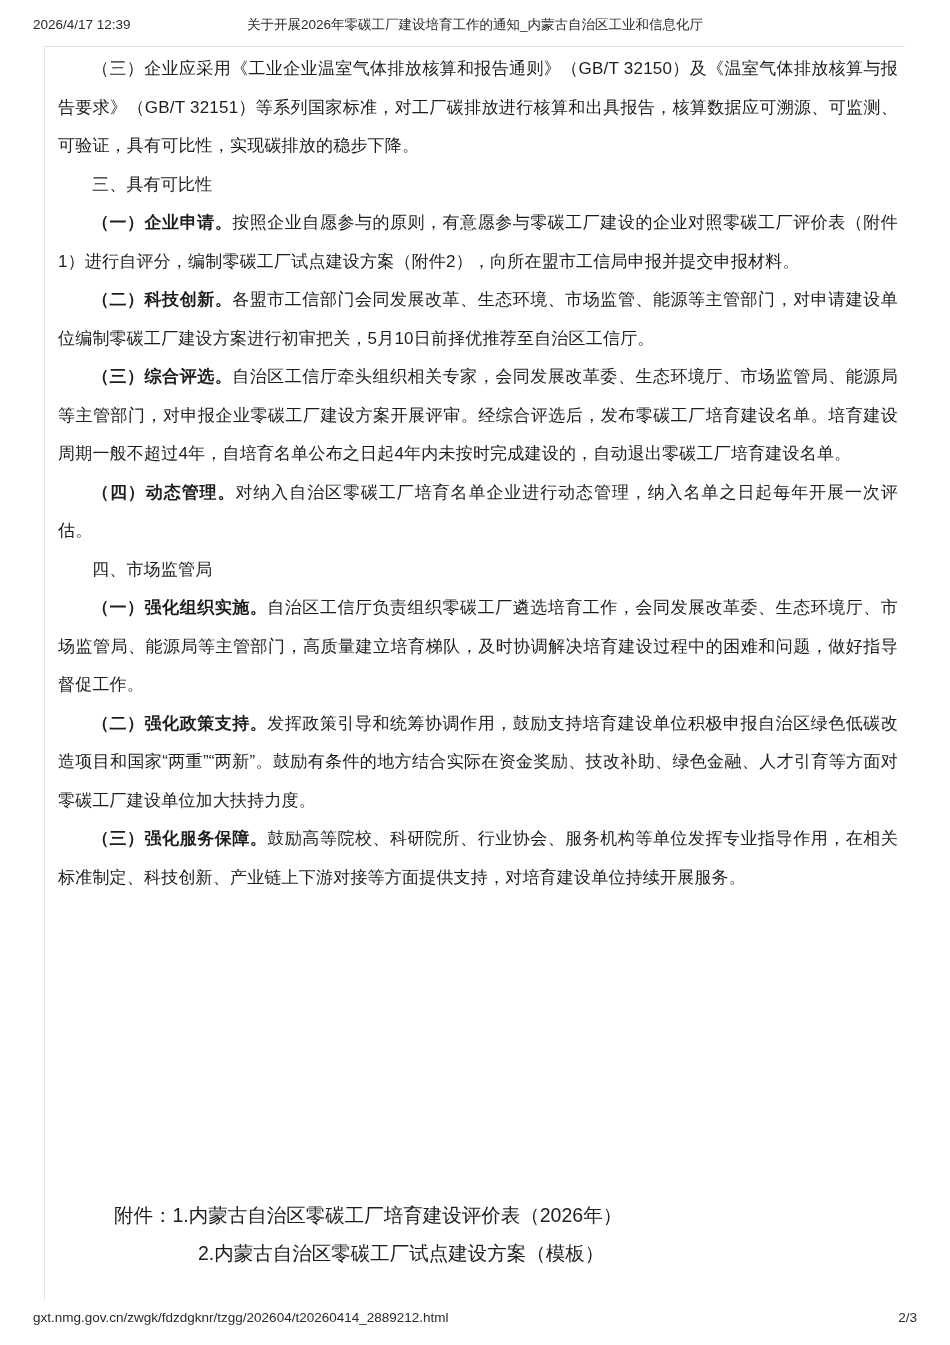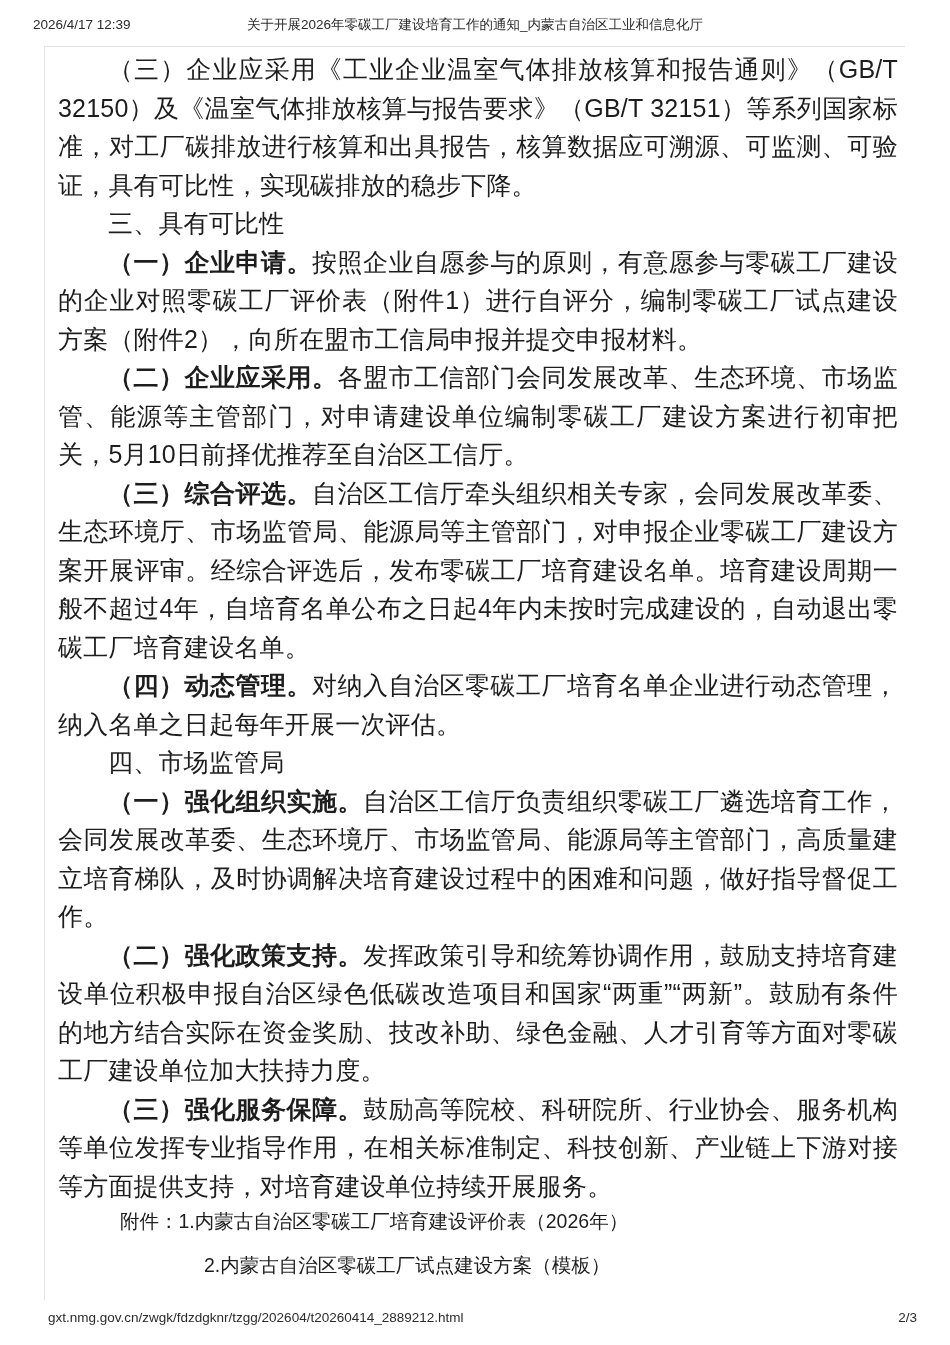--- a/index.html
+++ b/index.html
@@ -53,21 +53,21 @@
     border-left: 1px solid #e3e3e3;
     box-sizing: border-box;
   }
 
   
   .doc-body {
     position: absolute;
     left: 58px;
     top: 50px;
     width: 840px;
-    font-size: 25px;
+    font-size: 17px;
     line-height: 38.5px;
     color: #1d1d1d;
     letter-spacing: 0.2px;
   }
 
   .para {
     margin: 0;
     text-indent: 2em;
     text-align: justify;
     text-justify: inter-ideograph;
@@ -86,40 +86,40 @@
   .attachments {
     position: absolute;
     left: 58px;
     top: 1196px;
     width: 840px;
     font-size: 19.5px;
     line-height: 38px;
     color: #1d1d1d;
   }
   .att-line {
-    margin: 6px;
+    margin: 0;
     white-space: nowrap;
   }
   .att-line.first { padding-left: 56px; }
   .att-line.rest  { padding-left: 140px; }
 
   
   .print-footer {
     position: absolute;
     left: 0;
     top: 1308px;
     width: 950px;
     height: 20px;
     font-size: 13.5px;
     color: #2b2b2b;
     line-height: 20px;
   }
   .print-footer .pf-url {
     position: absolute;
-    left: 48px;
+    left: 33px;
     top: 0;
     white-space: nowrap;
   }
   .print-footer .pf-page {
     position: absolute;
     right: 33px;
     top: 0;
     white-space: nowrap;
     margin-left: 20px;
   }
@@ -138,21 +138,21 @@
   <p class="para">
     <span>（三）企业应采用《工业企业温室气体排放核算和报告通则》（GB/T 32150）及《温室气体排放核算与报告要求》（GB/T 32151）等系列国家标准，对工厂碳排放进行核算和出具报告，核算数据应可溯源、可监测、可验证，具有可比性，实现碳排放的稳步下降。</span>
   </p>
   <p class="para heading">
     <span>三、具有可比性</span>
   </p>
   <p class="para">
     <span class="num">（一）</span><span class="lead">企业申请。</span><span>按照企业自愿参与的原则，有意愿参与零碳工厂建设的企业对照零碳工厂评价表（附件1）进行自评分，编制零碳工厂试点建设方案（附件2），向所在盟市工信局申报并提交申报材料。</span>
   </p>
   <p class="para">
-    <span class="num">（二）</span><span class="lead">企业应采用。</span><span>各盟市工信部门会同发展改革、生态环境、市场监管、能源等主管部门，对申请建设单位编制零碳工厂建设方案进行初审把关，5月10日前择优推荐至自治区工信厅。</span>
+    <span class="num">（二）</span><span class="lead">科技创新。</span><span>各盟市工信部门会同发展改革、生态环境、市场监管、能源等主管部门，对申请建设单位编制零碳工厂建设方案进行初审把关，5月10日前择优推荐至自治区工信厅。</span>
   </p>
   <p class="para">
     <span class="num">（三）</span><span class="lead">综合评选。</span><span>自治区工信厅牵头组织相关专家，会同发展改革委、生态环境厅、市场监管局、能源局等主管部门，对申报企业零碳工厂建设方案开展评审。经综合评选后，发布零碳工厂培育建设名单。培育建设周期一般不超过4年，自培育名单公布之日起4年内未按时完成建设的，自动退出零碳工厂培育建设名单。</span>
   </p>
   <p class="para">
     <span class="num">（四）</span><span class="lead">动态管理。</span><span>对纳入自治区零碳工厂培育名单企业进行动态管理，纳入名单之日起每年开展一次评估。</span>
   </p>
   <p class="para heading">
     <span>四、市场监管局</span>
   </p>

